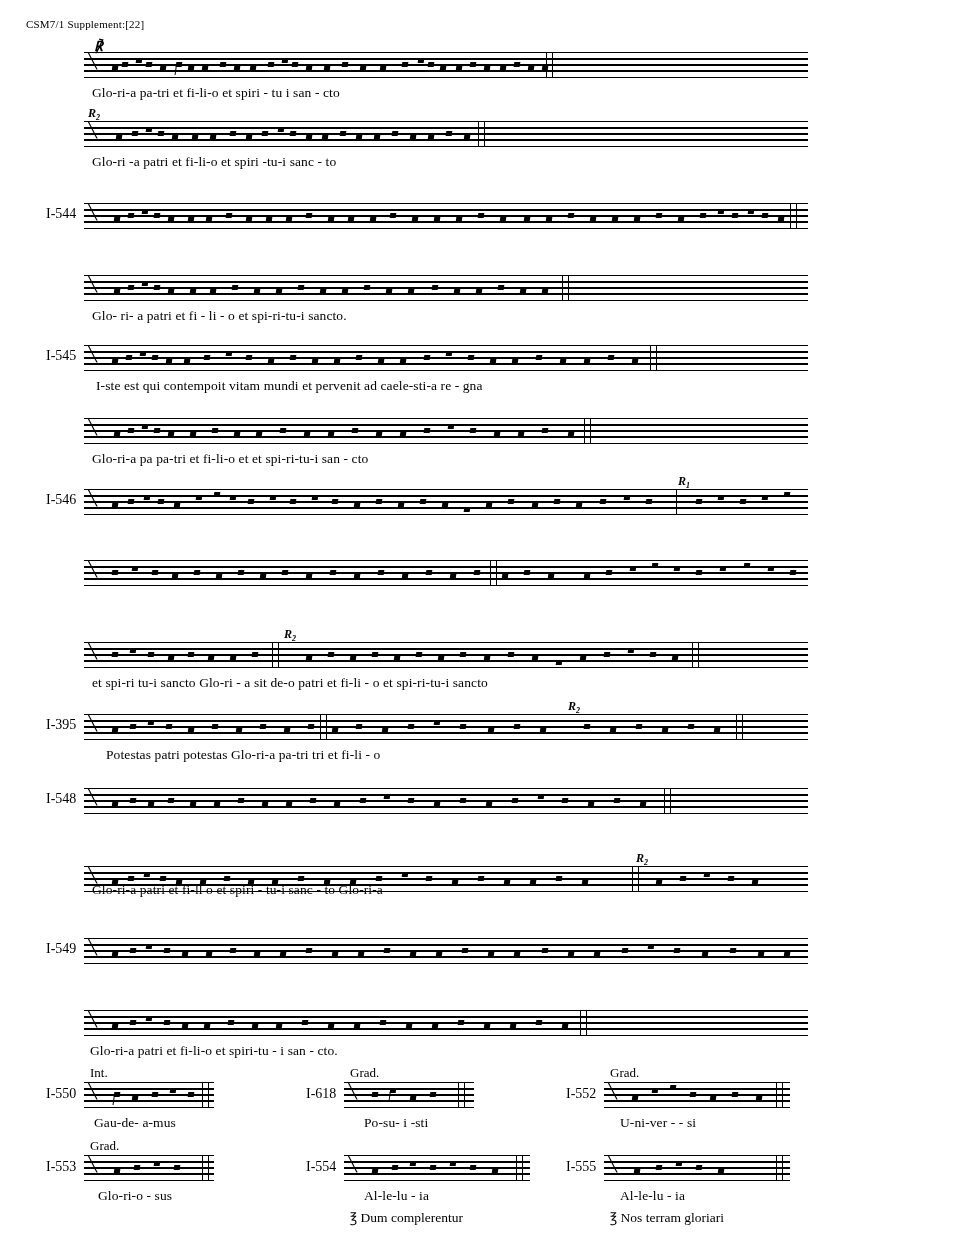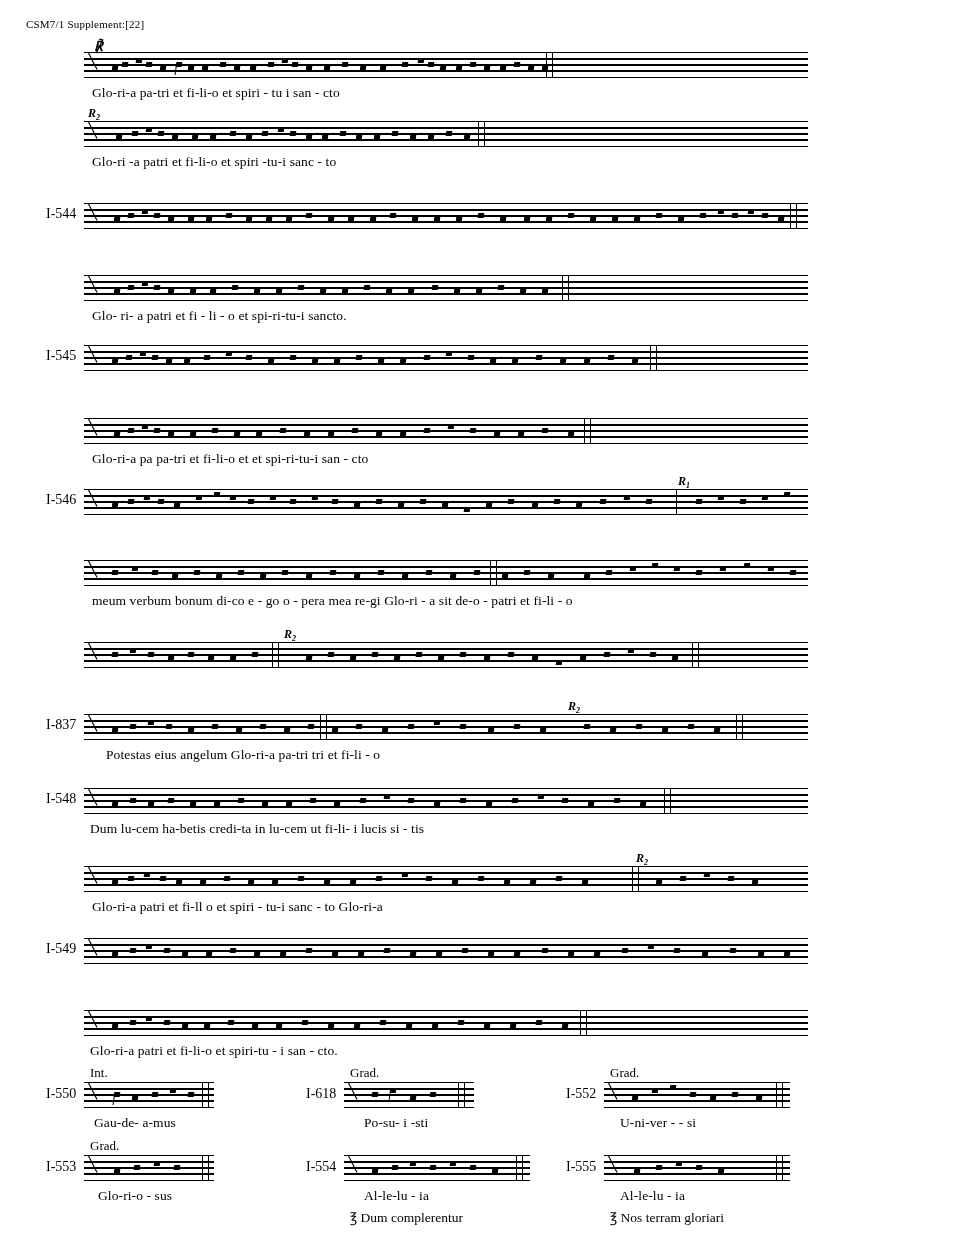--- a/index.html
+++ b/index.html
@@ -308,20 +308,21 @@
         <div class="nt" style="left:428px; top:13px;"></div>
         <div class="nt" style="left:452px; top:9px;"></div>
         <div class="nt" style="left:476px; top:13px;"></div>
         <div class="nt" style="left:500px; top:13px;"></div>
         <div class="nt" style="left:524px; top:9px;"></div>
         <div class="nt" style="left:548px; top:13px;"></div>
       </div>
       <div class="barline" style="left:566px;"></div>
       <div class="barline" style="left:572px;"></div>
     </div>
+    <div class="lyric" style="left:12px; top:33px;">I-ste est     qui contempoit vitam mundi   et pervenit ad caele-sti-a   re  -  gna</div>
   </div>
 
   <div class="system" style="left:84px; top:418px; width:724px;">
     <div class="staff" style="width:724px; height:26px;">
       <div class="clef" style="left:4px; top:1px;">╲</div>
       <div class="neumes">
         <div class="nt" style="left:30px; top:13px;"></div>
         <div class="nt" style="left:44px; top:9px;"></div>
         <div class="nt" style="left:58px; top:5px;"></div>
         <div class="nt" style="left:70px; top:9px;"></div>
@@ -424,21 +425,20 @@
         <div class="nt" style="left:590px; top:5px;"></div>
         <div class="nt" style="left:612px; top:9px;"></div>
         <div class="nt" style="left:636px; top:5px;"></div>
         <div class="nt" style="left:660px; top:2px;"></div>
         <div class="nt" style="left:684px; top:5px;"></div>
         <div class="nt" style="left:706px; top:9px;"></div>
       </div>
       <div class="barline" style="left:406px;"></div>
       <div class="barline" style="left:412px;"></div>
     </div>
-    <div class="lyric" style="left:8px; top:33px;">meum verbum bonum di-co e - go o - pera mea re-gi   Glo-ri - a   sit de-o - patri  et fi-li - o</div>
   </div>
 
   <div class="system" style="left:84px; top:642px; width:724px;">
     <div class="respmark" style="left:200px; top:-15px;">R<sub>2</sub></div>
     <div class="staff" style="width:724px; height:26px;">
       <div class="clef" style="left:4px; top:1px;">╲</div>
       <div class="neumes">
         <div class="nt" style="left:28px; top:9px;"></div>
         <div class="nt" style="left:46px; top:5px;"></div>
         <div class="nt" style="left:64px; top:9px;"></div>
@@ -463,24 +463,25 @@
         <div class="nt" style="left:520px; top:9px;"></div>
         <div class="nt" style="left:544px; top:5px;"></div>
         <div class="nt" style="left:566px; top:9px;"></div>
         <div class="nt" style="left:588px; top:13px;"></div>
       </div>
       <div class="barline" style="left:188px;"></div>
       <div class="barline" style="left:194px;"></div>
       <div class="barline" style="left:608px;"></div>
       <div class="barline" style="left:614px;"></div>
     </div>
+    <div class="lyric" style="left:8px; top:33px;">et     spi-ri tu-i   sancto   Glo-ri - a    sit de-o patri et fi-li  - o  et  spi-ri-tu-i sancto</div>
   </div>
 
   <div class="system" style="left:84px; top:714px; width:724px;">
-    <div class="sysnum" style="left:-38px; top:3px;">I-837</div>
+    <div class="sysnum" style="left:-38px; top:3px;">I-395</div>
     <div class="respmark" style="left:484px; top:-15px;">R<sub>2</sub></div>
     <div class="staff" style="width:724px; height:26px;">
       <div class="clef" style="left:4px; top:1px;">╲</div>
       <div class="neumes">
         <div class="nt" style="left:28px; top:13px;"></div>
         <div class="nt" style="left:46px; top:9px;"></div>
         <div class="nt" style="left:64px; top:5px;"></div>
         <div class="nt" style="left:82px; top:9px;"></div>
         <div class="nt" style="left:104px; top:13px;"></div>
         <div class="nt" style="left:128px; top:9px;"></div>
@@ -502,21 +503,21 @@
         <div class="nt" style="left:552px; top:9px;"></div>
         <div class="nt" style="left:578px; top:13px;"></div>
         <div class="nt" style="left:604px; top:9px;"></div>
         <div class="nt" style="left:630px; top:13px;"></div>
       </div>
       <div class="barline" style="left:236px;"></div>
       <div class="barline" style="left:242px;"></div>
       <div class="barline" style="left:652px;"></div>
       <div class="barline" style="left:658px;"></div>
     </div>
-    <div class="lyric" style="left:22px; top:33px;">Potestas        eius    angelum   Glo-ri-a            pa-tri         tri   et   fi-li -  o</div>
+    <div class="lyric" style="left:22px; top:33px;">Potestas        patri    potestas   Glo-ri-a            pa-tri         tri   et   fi-li -  o</div>
   </div>
 
   <div class="system" style="left:84px; top:788px; width:724px;">
     <div class="sysnum" style="left:-38px; top:3px;">I-548</div>
     <div class="staff" style="width:724px; height:26px;">
       <div class="clef" style="left:4px; top:1px;">╲</div>
       <div class="neumes">
         <div class="nt" style="left:28px; top:13px;"></div>
         <div class="nt" style="left:46px; top:9px;"></div>
         <div class="nt" style="left:64px; top:13px;"></div>
@@ -537,21 +538,20 @@
         <div class="nt" style="left:428px; top:9px;"></div>
         <div class="nt" style="left:454px; top:5px;"></div>
         <div class="nt" style="left:478px; top:9px;"></div>
         <div class="nt" style="left:504px; top:13px;"></div>
         <div class="nt" style="left:530px; top:9px;"></div>
         <div class="nt" style="left:556px; top:13px;"></div>
       </div>
       <div class="barline" style="left:580px;"></div>
       <div class="barline" style="left:586px;"></div>
     </div>
-    <div class="lyric" style="left:6px; top:33px;">Dum lu-cem     ha-betis credi-ta in lu-cem ut fi-li- i         lucis      si - tis</div>
   </div>
 
   <div class="system" style="left:84px; top:866px; width:724px;">
     <div class="respmark" style="left:552px; top:-15px;">R<sub>2</sub></div>
     <div class="staff" style="width:724px; height:26px;">
       <div class="clef" style="left:4px; top:1px;">╲</div>
       <div class="neumes">
         <div class="nt" style="left:28px; top:13px;"></div>
         <div class="nt" style="left:44px; top:9px;"></div>
         <div class="nt" style="left:60px; top:5px;"></div>
@@ -575,21 +575,21 @@
         <div class="nt" style="left:498px; top:13px;"></div>
         <div class="nt" style="left:572px; top:13px;"></div>
         <div class="nt" style="left:596px; top:9px;"></div>
         <div class="nt" style="left:620px; top:5px;"></div>
         <div class="nt" style="left:644px; top:9px;"></div>
         <div class="nt" style="left:668px; top:13px;"></div>
       </div>
       <div class="barline" style="left:548px;"></div>
       <div class="barline" style="left:554px;"></div>
     </div>
-    <div class="lyric" style="left:8px; top:33px;">Glo-ri-a      patri et fi-ll  o    et spiri  -  tu-i      sanc - to     Glo-ri-a</div>
+    <div class="lyric" style="left:8px; top:16px;">Glo-ri-a      patri et fi-ll  o    et spiri  -  tu-i      sanc - to     Glo-ri-a</div>
   </div>
 
   <div class="system" style="left:84px; top:938px; width:724px;">
     <div class="sysnum" style="left:-38px; top:3px;">I-549</div>
     <div class="staff" style="width:724px; height:26px;">
       <div class="clef" style="left:4px; top:1px;">╲</div>
       <div class="neumes">
         <div class="nt" style="left:28px; top:13px;"></div>
         <div class="nt" style="left:46px; top:9px;"></div>
         <div class="nt" style="left:62px; top:5px;"></div>

